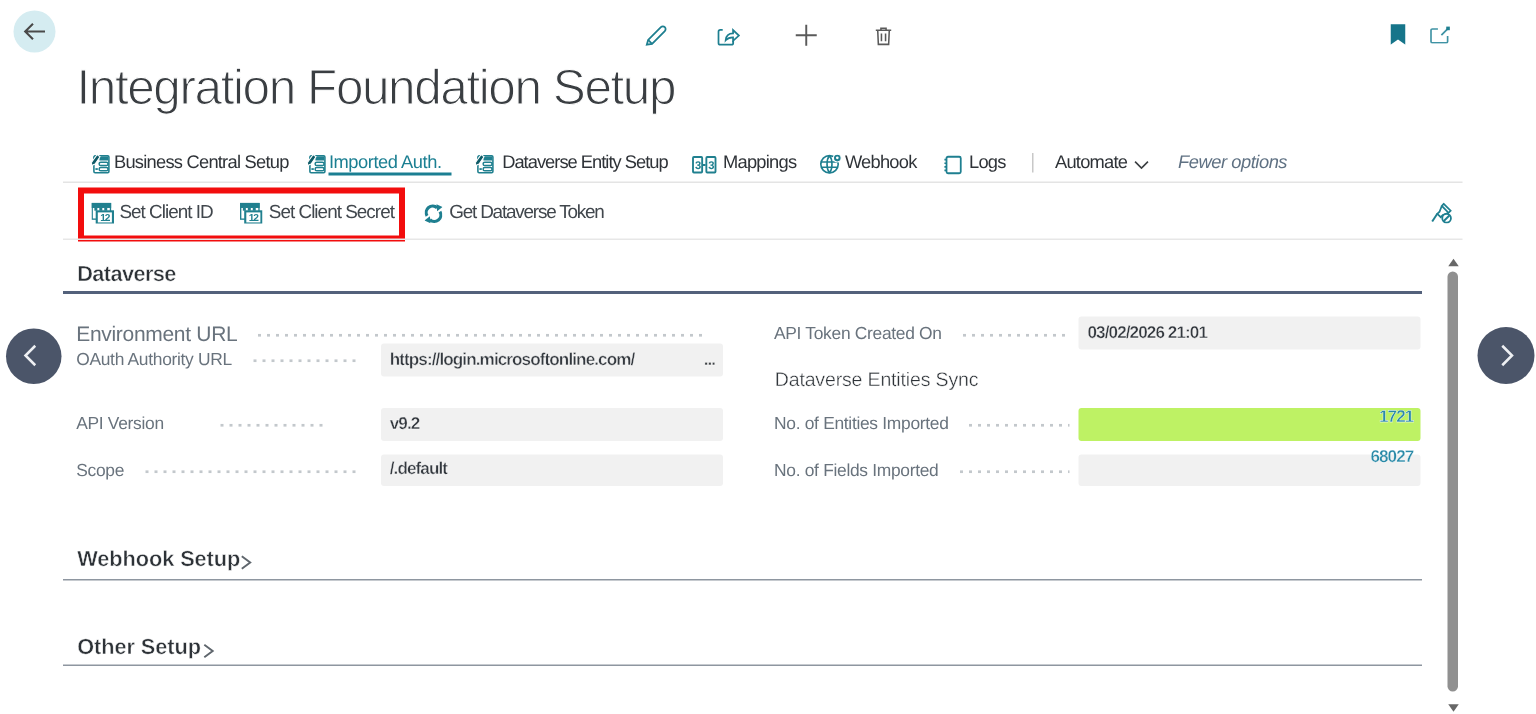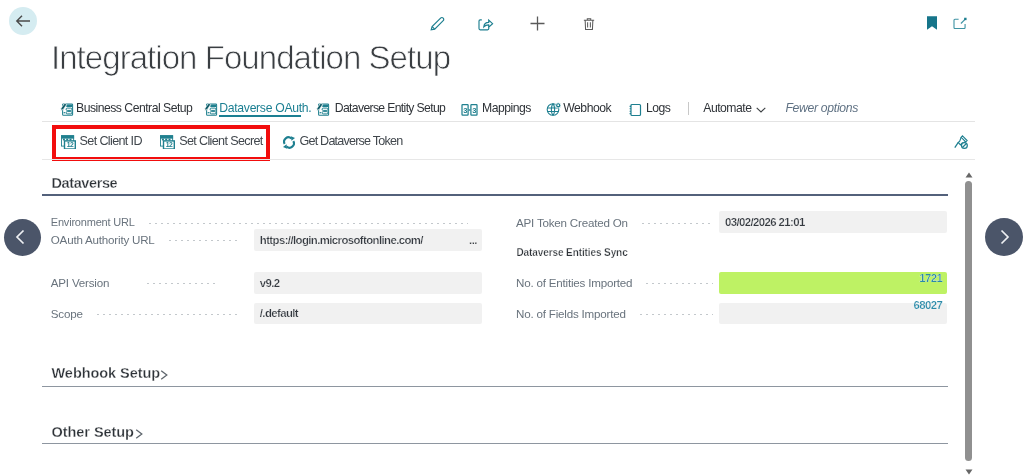--- a/index.html
+++ b/index.html
@@ -62,21 +62,21 @@
   <span class="abs" style="left:203.5px; top:1.5px;">
       <svg width="14" height="14" viewBox="0 0 14 14">
         <rect x="2.6" y="1.9" width="10" height="11.3" rx="0.8" fill="#fff" stroke="#20808f" stroke-width="1.05"></rect>
         <rect x="6.3" y="2.5" width="5.7" height="2.5" fill="#20808f" stroke="none"></rect>
         <rect x="6.1" y="6.1" width="5.9" height="2.3" rx="1.1" fill="#fff" stroke="#20808f" stroke-width="1"></rect>
         <rect x="6.1" y="9.6" width="5.9" height="2.3" rx="1.1" fill="#fff" stroke="#20808f" stroke-width="1"></rect>
         <path d="M3.6 10.7 H5.2" stroke="#20808f" stroke-width="1.2"></path>
         <path d="M1.1 6.2 L4.7 1.1 L6.7 2.5 L3.4 7.4 L0.9 8.4 Z" fill="#0e5a66" stroke="#fff" stroke-width="0.7"></path>
       </svg>
     </span>
-  <span class="abs" style="left:219.3px; top:1px; color:#1b7f92; letter-spacing:-0.3px;">Dataverse OAuth.</span>
+  <span class="abs" style="left:219.3px; top:1px; color:#1b7f92; letter-spacing:-0.3px;">Imported Auth.</span>
   <div class="abs" style="left:218.8px; top:15.4px; width:82px; height:2.1px; background:#1b7f92;"></div>
   <span class="abs" style="left:316px; top:1.5px;">
       <svg width="14" height="14" viewBox="0 0 14 14">
         <rect x="2.6" y="1.9" width="10" height="11.3" rx="0.8" fill="#fff" stroke="#20808f" stroke-width="1.05"></rect>
         <rect x="6.3" y="2.5" width="5.7" height="2.5" fill="#20808f" stroke="none"></rect>
         <rect x="6.1" y="6.1" width="5.9" height="2.3" rx="1.1" fill="#fff" stroke="#20808f" stroke-width="1"></rect>
         <rect x="6.1" y="9.6" width="5.9" height="2.3" rx="1.1" fill="#fff" stroke="#20808f" stroke-width="1"></rect>
         <path d="M3.6 10.7 H5.2" stroke="#20808f" stroke-width="1.2"></path>
         <path d="M1.1 6.2 L4.7 1.1 L6.7 2.5 L3.4 7.4 L0.9 8.4 Z" fill="#0e5a66" stroke="#fff" stroke-width="0.7"></path>
       </svg>
@@ -175,21 +175,21 @@
 
 <div class="abs" style="left:52px; top:125px; width:218px; height:36px; border:4.5px solid #f20d0d;"></div>
 
 <div class="abs" style="left:42px; top:159px; width:933px; height:1px; background:#e7e7e7;"></div>
 
 <div class="abs" style="left:51.5px; top:175px; font-size:14.5px; font-weight:bold; letter-spacing:-0.4px; color:#2d3237; -webkit-text-stroke:0.3px #fff;">Dataverse</div>
 <div class="abs" style="left:42px; top:194.4px; width:906px; height:1.9px; background:#53617b;"></div>
 
 <div id="rows">
     <div class="abs" style="left:50.8px; top:211.3px; width:431px; height:21.5px; display:flex; align-items:center;">
-    <span style="font-size:11px; letter-spacing:-0.2px; color:#69737d; white-space:nowrap;">Environment URL</span>
+    <span style="font-size:14px; letter-spacing:-0.2px; color:#69737d; white-space:nowrap;">Environment URL</span>
     <span style="flex:1; height:3px; margin:2px 14px 0 12px; background-image:radial-gradient(circle, #c3c8cc 1.0px, rgba(0,0,0,0) 1.1px); background-size:6px 3px; background-position:left center; background-repeat:repeat-x;"></span>
   </div>
     <div class="abs" style="left:50.8px; top:229px; width:431px; height:21.5px; display:flex; align-items:center;">
     <span style="font-size:11.6px; letter-spacing:-0.2px; color:#69737d; white-space:nowrap;">OAuth Authority URL</span>
     <span style="flex:1; height:3px; margin:2px 14px 0 12px; background-image:radial-gradient(circle, #c3c8cc 1.0px, rgba(0,0,0,0) 1.1px); background-size:6px 3px; background-position:left center; background-repeat:repeat-x;"></span>
     <span style="width:228px; height:21.5px; background:#f1f1f1; border-radius:2px; display:flex; align-items:center; justify-content:space-between; padding:0 5px 0 6px; font-size:11.4px; font-weight:bold; letter-spacing:-0.6px; color:#34393f; -webkit-text-stroke:0.22px #fff; white-space:nowrap;">
       <span>https://login.microsoftonline.com/</span>
         <span style="color:#3c4044;">...</span>
     </span>
   </div>
@@ -222,21 +222,21 @@
     </span>
   </div>
     <div class="abs" style="left:516px; top:302.5px; width:431.3px; height:21.5px; display:flex; align-items:center;">
     <span style="font-size:11.6px; letter-spacing:-0.2px; color:#69737d; white-space:nowrap;">No. of Fields Imported</span>
     <span style="flex:1; height:3px; margin:2px 6px 0 12px; background-image:radial-gradient(circle, #c3c8cc 1.0px, rgba(0,0,0,0) 1.1px); background-size:6px 3px; background-position:left center; background-repeat:repeat-x;"></span>
     <span style="width:228.3px; height:21.5px; background:#f1f1f1; border-radius:2px; display:flex; align-items:center; justify-content:flex-end; padding:0 5px 16px 6px; font-size:11.4px; font-weight:bold; letter-spacing:-0.6px; color:#2a8aa8; -webkit-text-stroke:0.22px #fff; white-space:nowrap;">
       <span>68027</span>
     </span>
   </div>
     <div class="abs" style="left:516.5px; top:241.7px; height:21.5px; display:flex; align-items:center;">
-      <span style="font-size:10px; font-weight:bold; letter-spacing:-0.1px; color:#2d3237; -webkit-text-stroke:0.25px #fff;">Dataverse Entities Sync</span>
+      <span style="font-size:13px; font-weight:normal; letter-spacing:-0.1px; color:#2d3237; -webkit-text-stroke:0.25px #fff;">Dataverse Entities Sync</span>
     </div>
   </div>
 
 <div class="abs" style="left:51.5px; top:366px; font-size:14.5px; font-weight:bold; letter-spacing:-0.05px; color:#2d3237; line-height:1; -webkit-text-stroke:0.3px #fff;">Webhook Setup</div>
 <svg class="abs" style="left:159.5px; top:369.5px;" width="8" height="10" viewBox="0 0 8 10" fill="none" stroke="#5f666d" stroke-width="1.3">
     <path d="M1.2 0.8 L6.8 5 L1.2 9.2"></path>
   </svg>
 <div class="abs" style="left:42px; top:385.8px; width:906px; height:1.3px; background:#8e96a0;"></div>
 
 <div class="abs" style="left:51.5px; top:425px; font-size:14.5px; font-weight:bold; letter-spacing:-0.05px; color:#2d3237; line-height:1; -webkit-text-stroke:0.3px #fff;">Other Setup</div>

